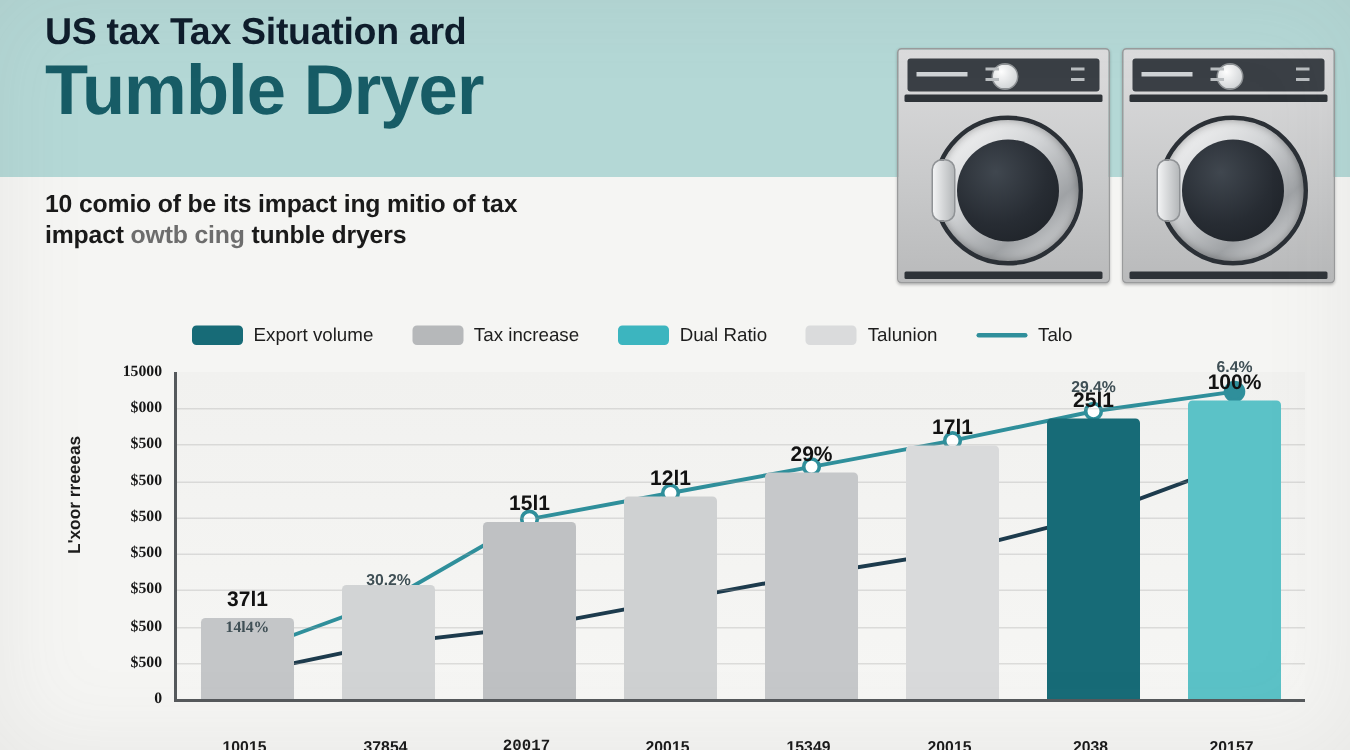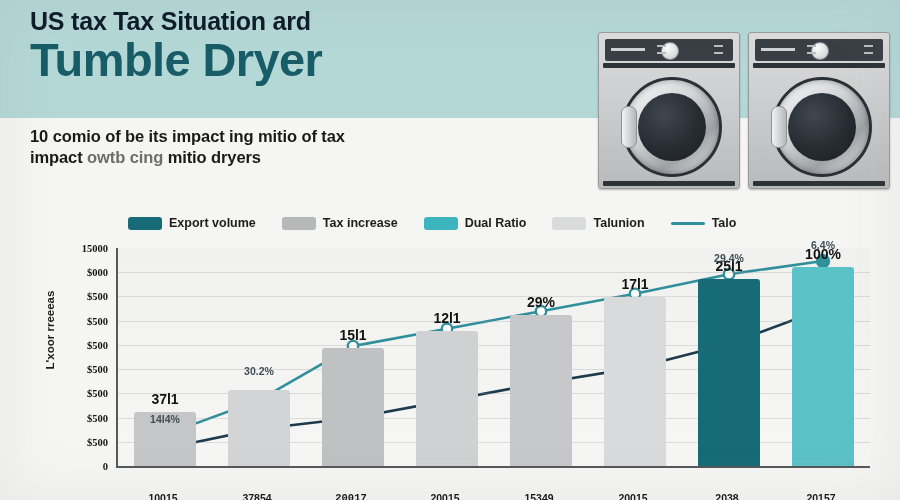--- a/index.html
+++ b/index.html
@@ -82,21 +82,21 @@
   .dryer .foot{position:absolute;left:4px;right:4px;bottom:2px;height:5px;background:#2e3338;border-radius:1px;}
 
   
   .legend{
     position:absolute;left:128px;top:212px;width:640px;height:22px;
     display:flex;align-items:center;gap:26px;
   }
   .leg-item{display:flex;align-items:center;gap:7px;}
   .leg-swatch{width:34px;height:13px;border-radius:3px;display:block;}
   .leg-line{width:34px;height:3px;border-radius:2px;display:block;}
-  .leg-label{font-size:12.5px;font-weight:bold;color:#1d1d1d;white-space:nowrap;}
+  .leg-label{font-size:12.5px;font-weight:normal;color:#1d1d1d;white-space:nowrap;}
 
   
   .chart{position:absolute;left:18px;top:246px;width:868px;height:250px;}
   .ylabel{
     position:absolute;left:-28px;top:78px;width:120px;
     transform:rotate(-90deg);transform-origin:center center;
     font-size:11.5px;font-weight:bold;color:#1d1d1d;text-align:center;
     letter-spacing:0px;
   }
   .yticks{
@@ -142,21 +142,21 @@
 
   <div class="header-band"></div>
 
   <div class="title-wrap">
     <div class="title-line1">US tax Tax Situation ard</div>
     <div class="title-line2">Tumble Dryer</div>
   </div>
 
   <div class="subtitle">
     <div>10 comio of be its impact ing mitio of tax</div>
-    <div><span>impact </span><span class="faded">owtb cing </span><span>mitio dryers</span></div>
+    <div><span>impact </span><span class="faded">owtb cing </span><span>tunble dryers</span></div>
   </div>
 
   <div class="appliances">
     <div class="dryer">
       <div class="panel">
         <span class="disp"></span>
         <span class="knob"></span>
         <span class="tick t1"></span>
         <span class="tick t2"></span>
         <span class="tick t3"></span>
@@ -261,22 +261,22 @@
         <div class="bar" style="height: 135px; left: 298px; background: rgb(207, 209, 210);"></div>
         <div class="bar-label" style="left: 329px; bottom: 140px;">12l1</div>
         <div class="bar" style="height: 151px; left: 392px; background: rgb(198, 200, 202);"></div>
         <div class="bar-label" style="left: 423px; bottom: 156px;">29%</div>
         <div class="bar" style="height: 169px; left: 486px; background: rgb(217, 218, 219);"></div>
         <div class="bar-label" style="left: 517px; bottom: 174px;">17l1</div>
         <div class="bar" style="height: 187px; left: 580px; background: rgb(23, 107, 119);"></div>
         <div class="bar-label" style="left: 611px; bottom: 192px;">25l1</div>
         <div class="bar" style="height: 199px; left: 674px; background: rgb(91, 194, 199);"></div>
         <div class="bar-label" style="left: 705px; bottom: 204px;">100%</div>
-        <div class="pct-label" style="left: 47px; top: 164.608px;">14l4%</div>
-        <div class="pct-label" style="left: 141px; top: 117px;">30.2%</div>
+        <div class="pct-label" style="left: 47px; top: 164.608px; font-family: Liberation Serif, serif;">14l4%</div>
+        <div class="pct-label" style="left: 141px; top: 133px;">30.2%</div>
         <div class="pct-label" style="left: 611px; top: 4.16px;">29.4%</div>
         <div class="pct-label" style="left: 705px; top: -8.92px;">6.4%</div>
       </div>
     <div class="xticks" id="xticks">
         <div class="xtick" style="left: 47px; top: 4px;">10015</div>
         <div class="xtick" style="left: 141px; top: 4px;">37854</div>
         <div class="xtick" style="left: 235px; top: 4px; font-family: Liberation Mono, monospace;">20017</div>
         <div class="xtick" style="left: 329px; top: 4px;">20015</div>
         <div class="xtick" style="left: 423px; top: 4px;">15349</div>
         <div class="xtick" style="left: 517px; top: 4px;">20015</div>

